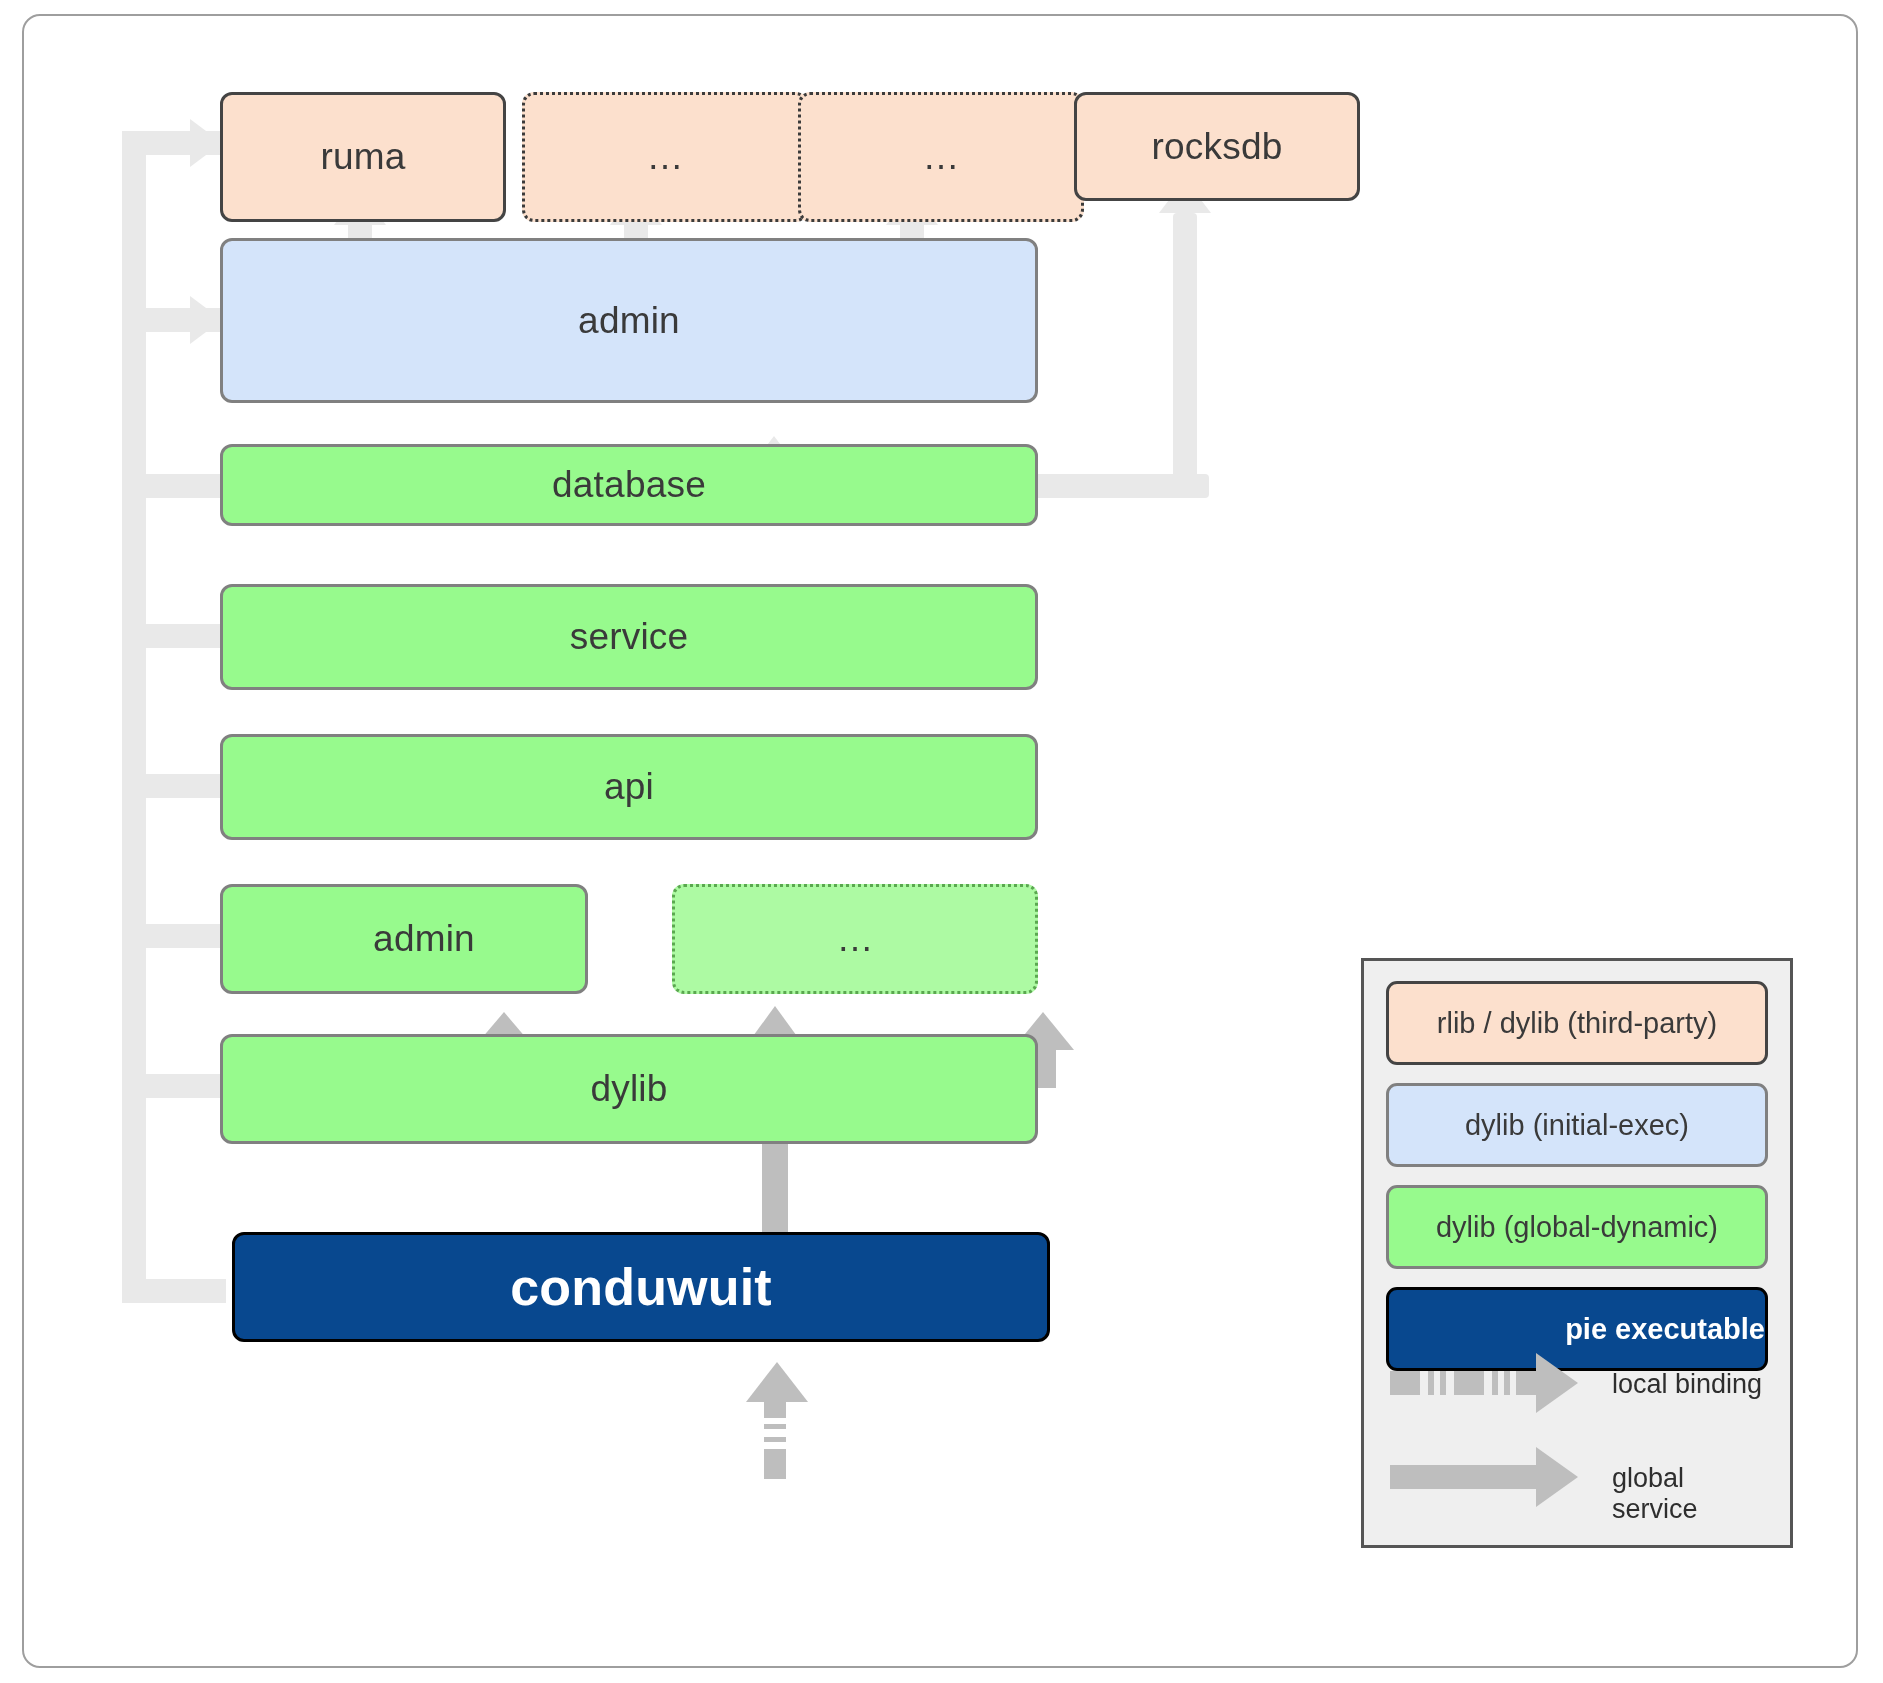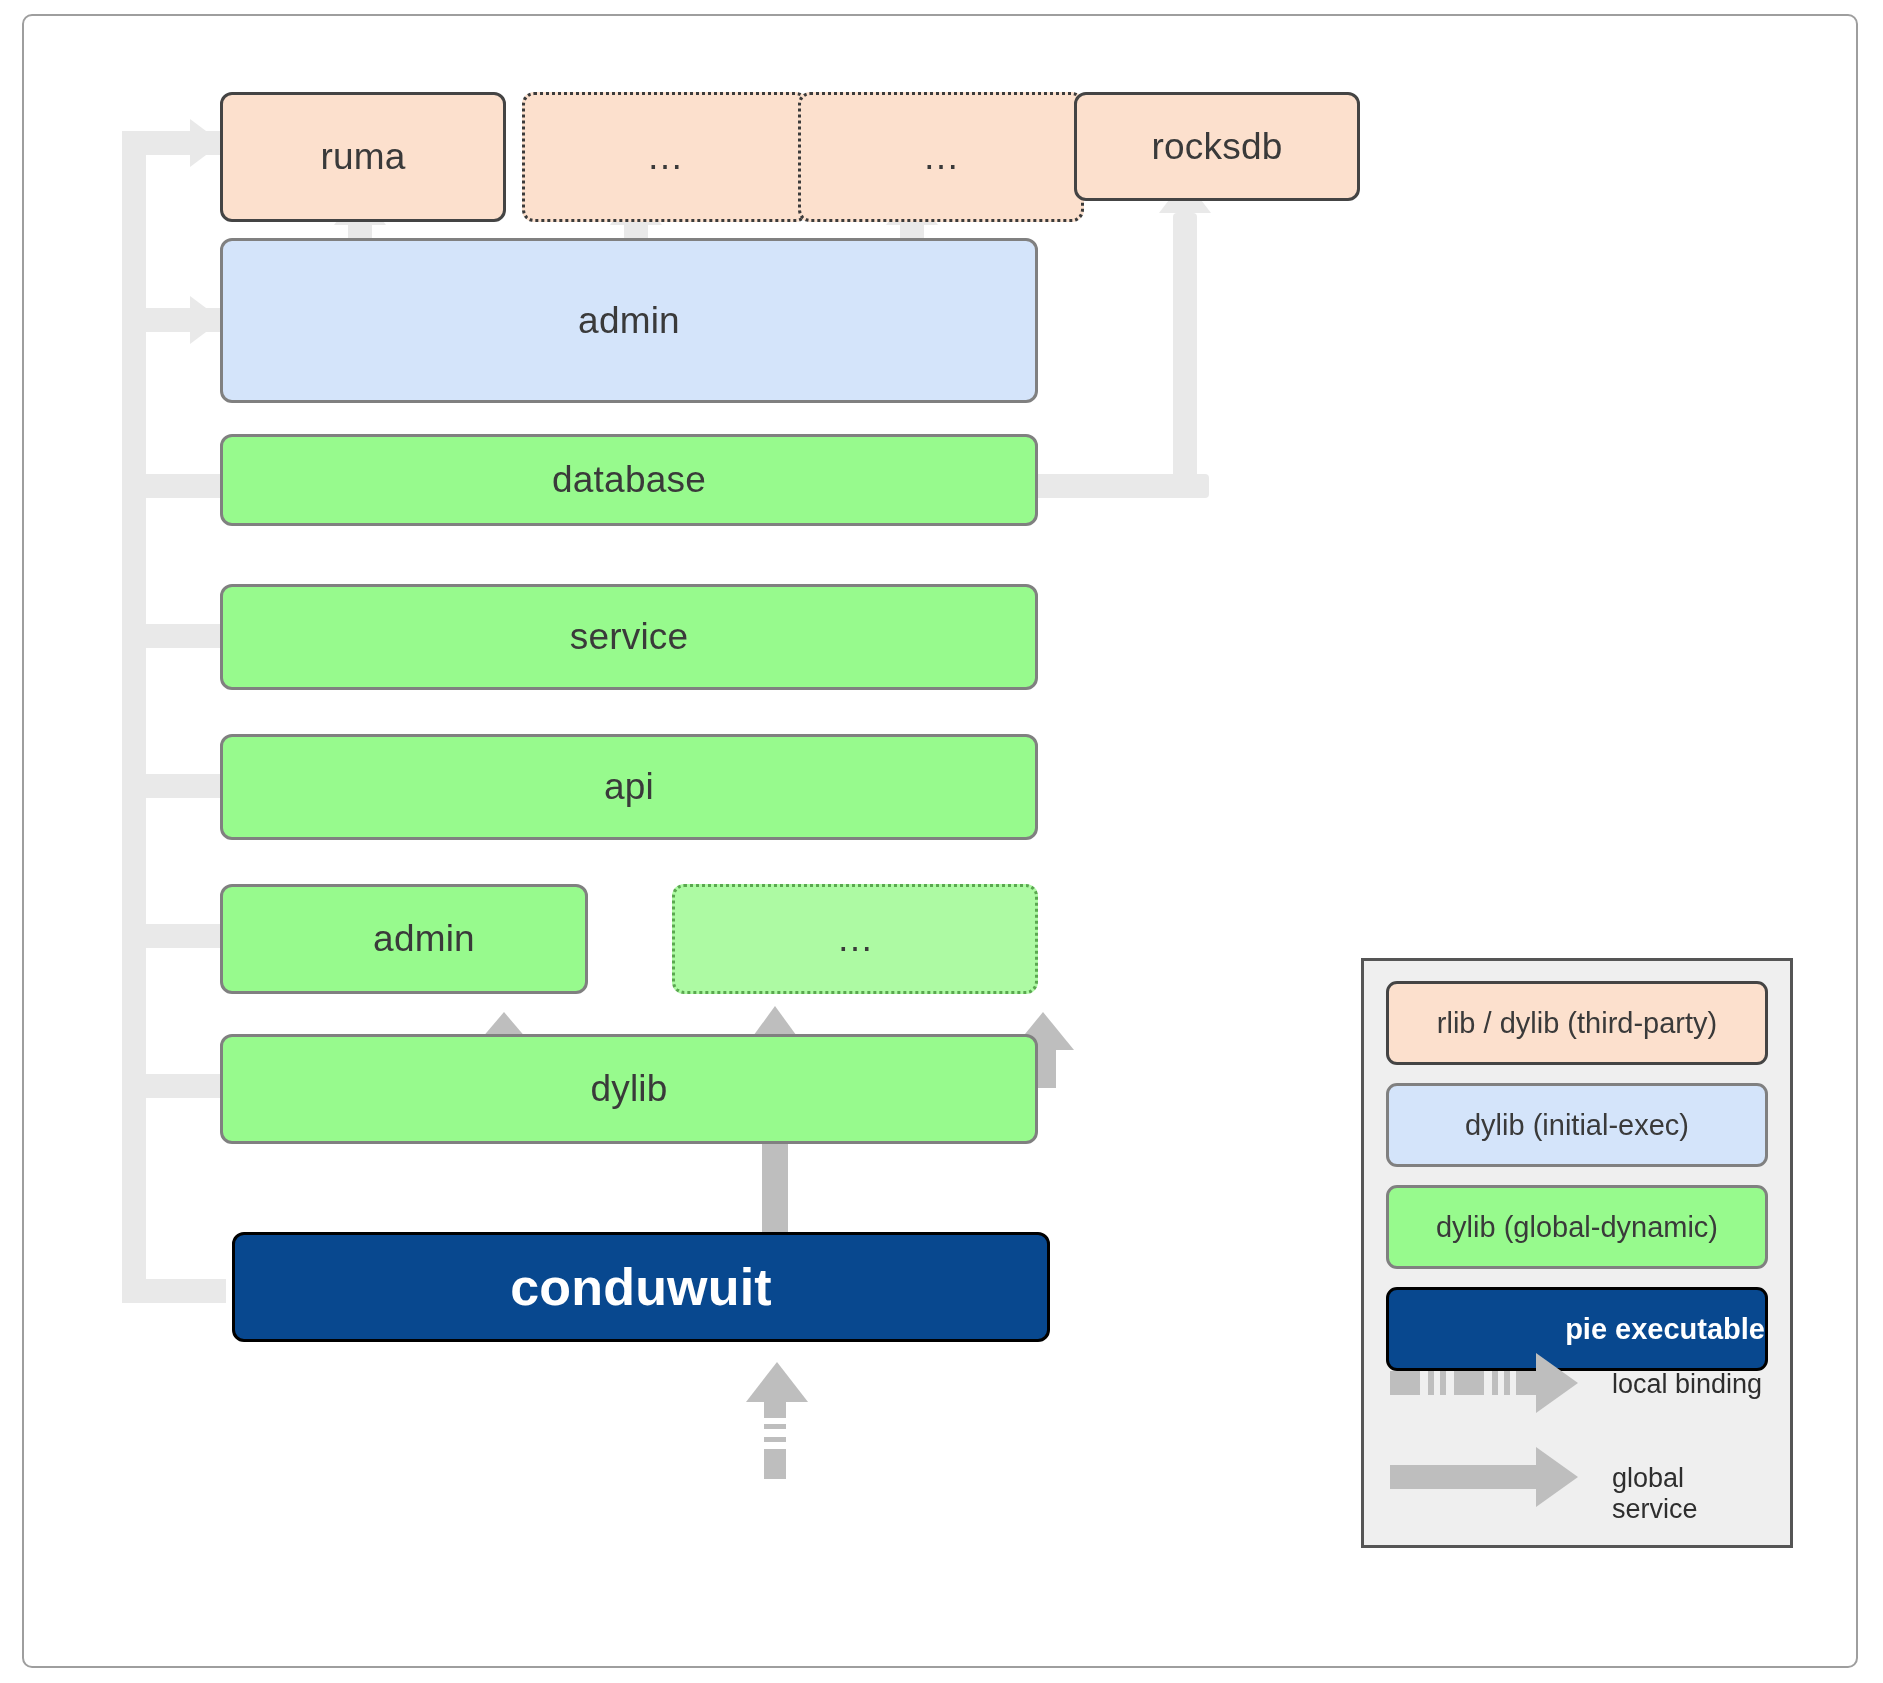--- a/index.html
+++ b/index.html
@@ -1,19 +1,19 @@
 <!DOCTYPE html>
 <html><head>
 <meta charset="utf-8">
 <style>
   html,body{margin:0;padding:0;background:#ffffff;}
   body{font-family:"Liberation Sans","DejaVu Sans",sans-serif;}
   #page{position:relative;width:1883px;height:1683px;background:#ffffff;overflow:hidden;}
   #frame{position:absolute;left:22px;top:14px;width:1832px;height:1650px;
-         border:2px solid #9e9e9e;border-radius:10px;background:#ffffff;}
+         border:2px solid #9e9e9e;border-radius:18px;background:#ffffff;}
 
   .box{position:absolute;box-sizing:border-box;display:flex;align-items:center;
        justify-content:center;text-align:center;border-radius:12px;
        color:#3a3a3a;font-size:37px;font-weight:400;letter-spacing:.2px;}
 
   
   .f-peach{background:#fce0cd;}
   .f-blue{background:#d4e4fa;}
   .f-green{background:#97fa8d;}
   .f-greenlt{background:#adfaa3;}
@@ -123,21 +123,21 @@
     </div>
 
     <div class="box f-peach s-dark" style="left:1050px;top:76px;width:286px;height:109px;">
       <span>rocksdb</span>
     </div>
 
     <div class="box f-blue s-grey" style="left:196px;top:222px;width:818px;height:165px;">
       <span>admin</span>
     </div>
 
-    <div class="box f-green s-grey" style="left:196px;top:418px;width:818px;height:92px;">
+    <div class="box f-green s-grey" style="left:196px;top:428px;width:818px;height:82px;">
       <span>database</span>
     </div>
 
     <div class="box f-green s-grey" style="left:196px;top:568px;width:818px;height:106px;">
       <span>service</span>
     </div>
 
     <div class="box f-green s-grey" style="left:196px;top:718px;width:818px;height:106px;">
       <span>api</span>
     </div>

